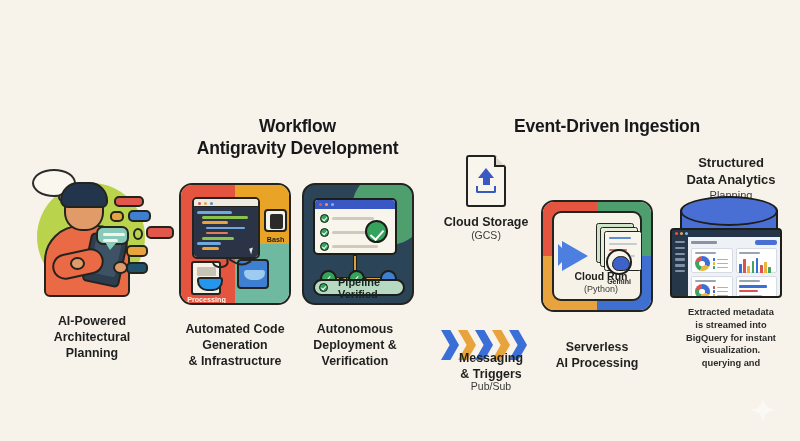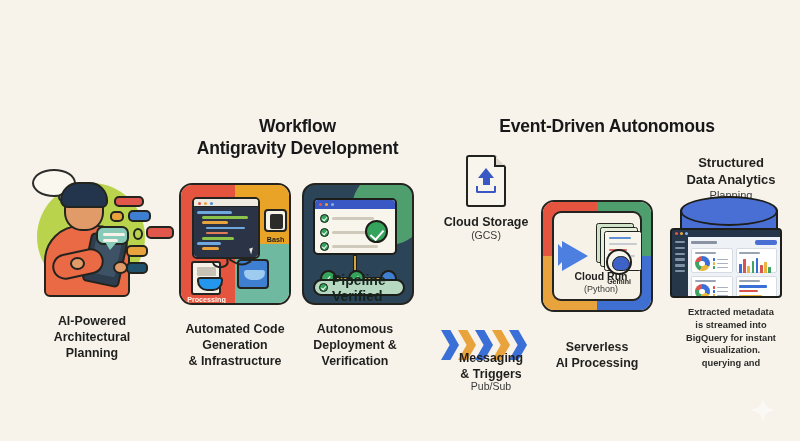--- a/index.html
+++ b/index.html
@@ -179,22 +179,22 @@
     border-right: 2.4px solid #fff; border-bottom: 2.4px solid #fff; transform: rotate(42deg);
   }
   .node {
     position: absolute; width: 17px; height: 17px; border-radius: 50%;
     border: 2px solid #1d1d1a;
   }
   .pipe { position: absolute; background: #d6a33c; border: 1.5px solid #1d1d1a; }
   .verified-pill {
     position: absolute; left: 9px; bottom: 7px; width: 92px; height: 17px;
     background: #b7d9c2; border: 2px solid #1d1d1a; border-radius: 9px;
-    display: flex; align-items: center; gap: 4px; padding-left: 4px;
-    font-size: 14px; font-weight: 700; color: #17241d;
+    display: flex; align-items: center; gap: 10px; padding-left: 4px;
+    font-size: 11px; font-weight: 700; color: #17241d;
   }
 
   
   #gcs-icon { position: absolute; left: 466px; top: 155px; width: 40px; height: 52px; }
   .doc-shape {
     position: absolute; inset: 0; background: #f8f5ec;
     border: 2px solid #22221f; border-radius: 3px;
     clip-path: polygon(0 0, 72% 0, 100% 22%, 100% 100%, 0 100%);
   }
   .doc-fold {
@@ -298,21 +298,21 @@
 </style>
 </head>
 <body>
 
 <div class="stage">
 
   <div class="section-title" id="title-left">
     <div>Workflow</div>
     <div>Antigravity Development</div>
   </div>
-  <div class="section-title" id="title-right">Event-Driven Autonomous</div>
+  <div class="section-title" id="title-right">Event-Driven Ingestion</div>
 
   <div id="persona">
     <div class="blob"></div>
     <div class="thought" id="th1"></div>
     <div class="thought" id="th2"></div>
     <div class="thought" id="th3"></div>
 
     <div class="body-torso"></div>
     <div class="head"></div>
     <div class="hair"></div>

